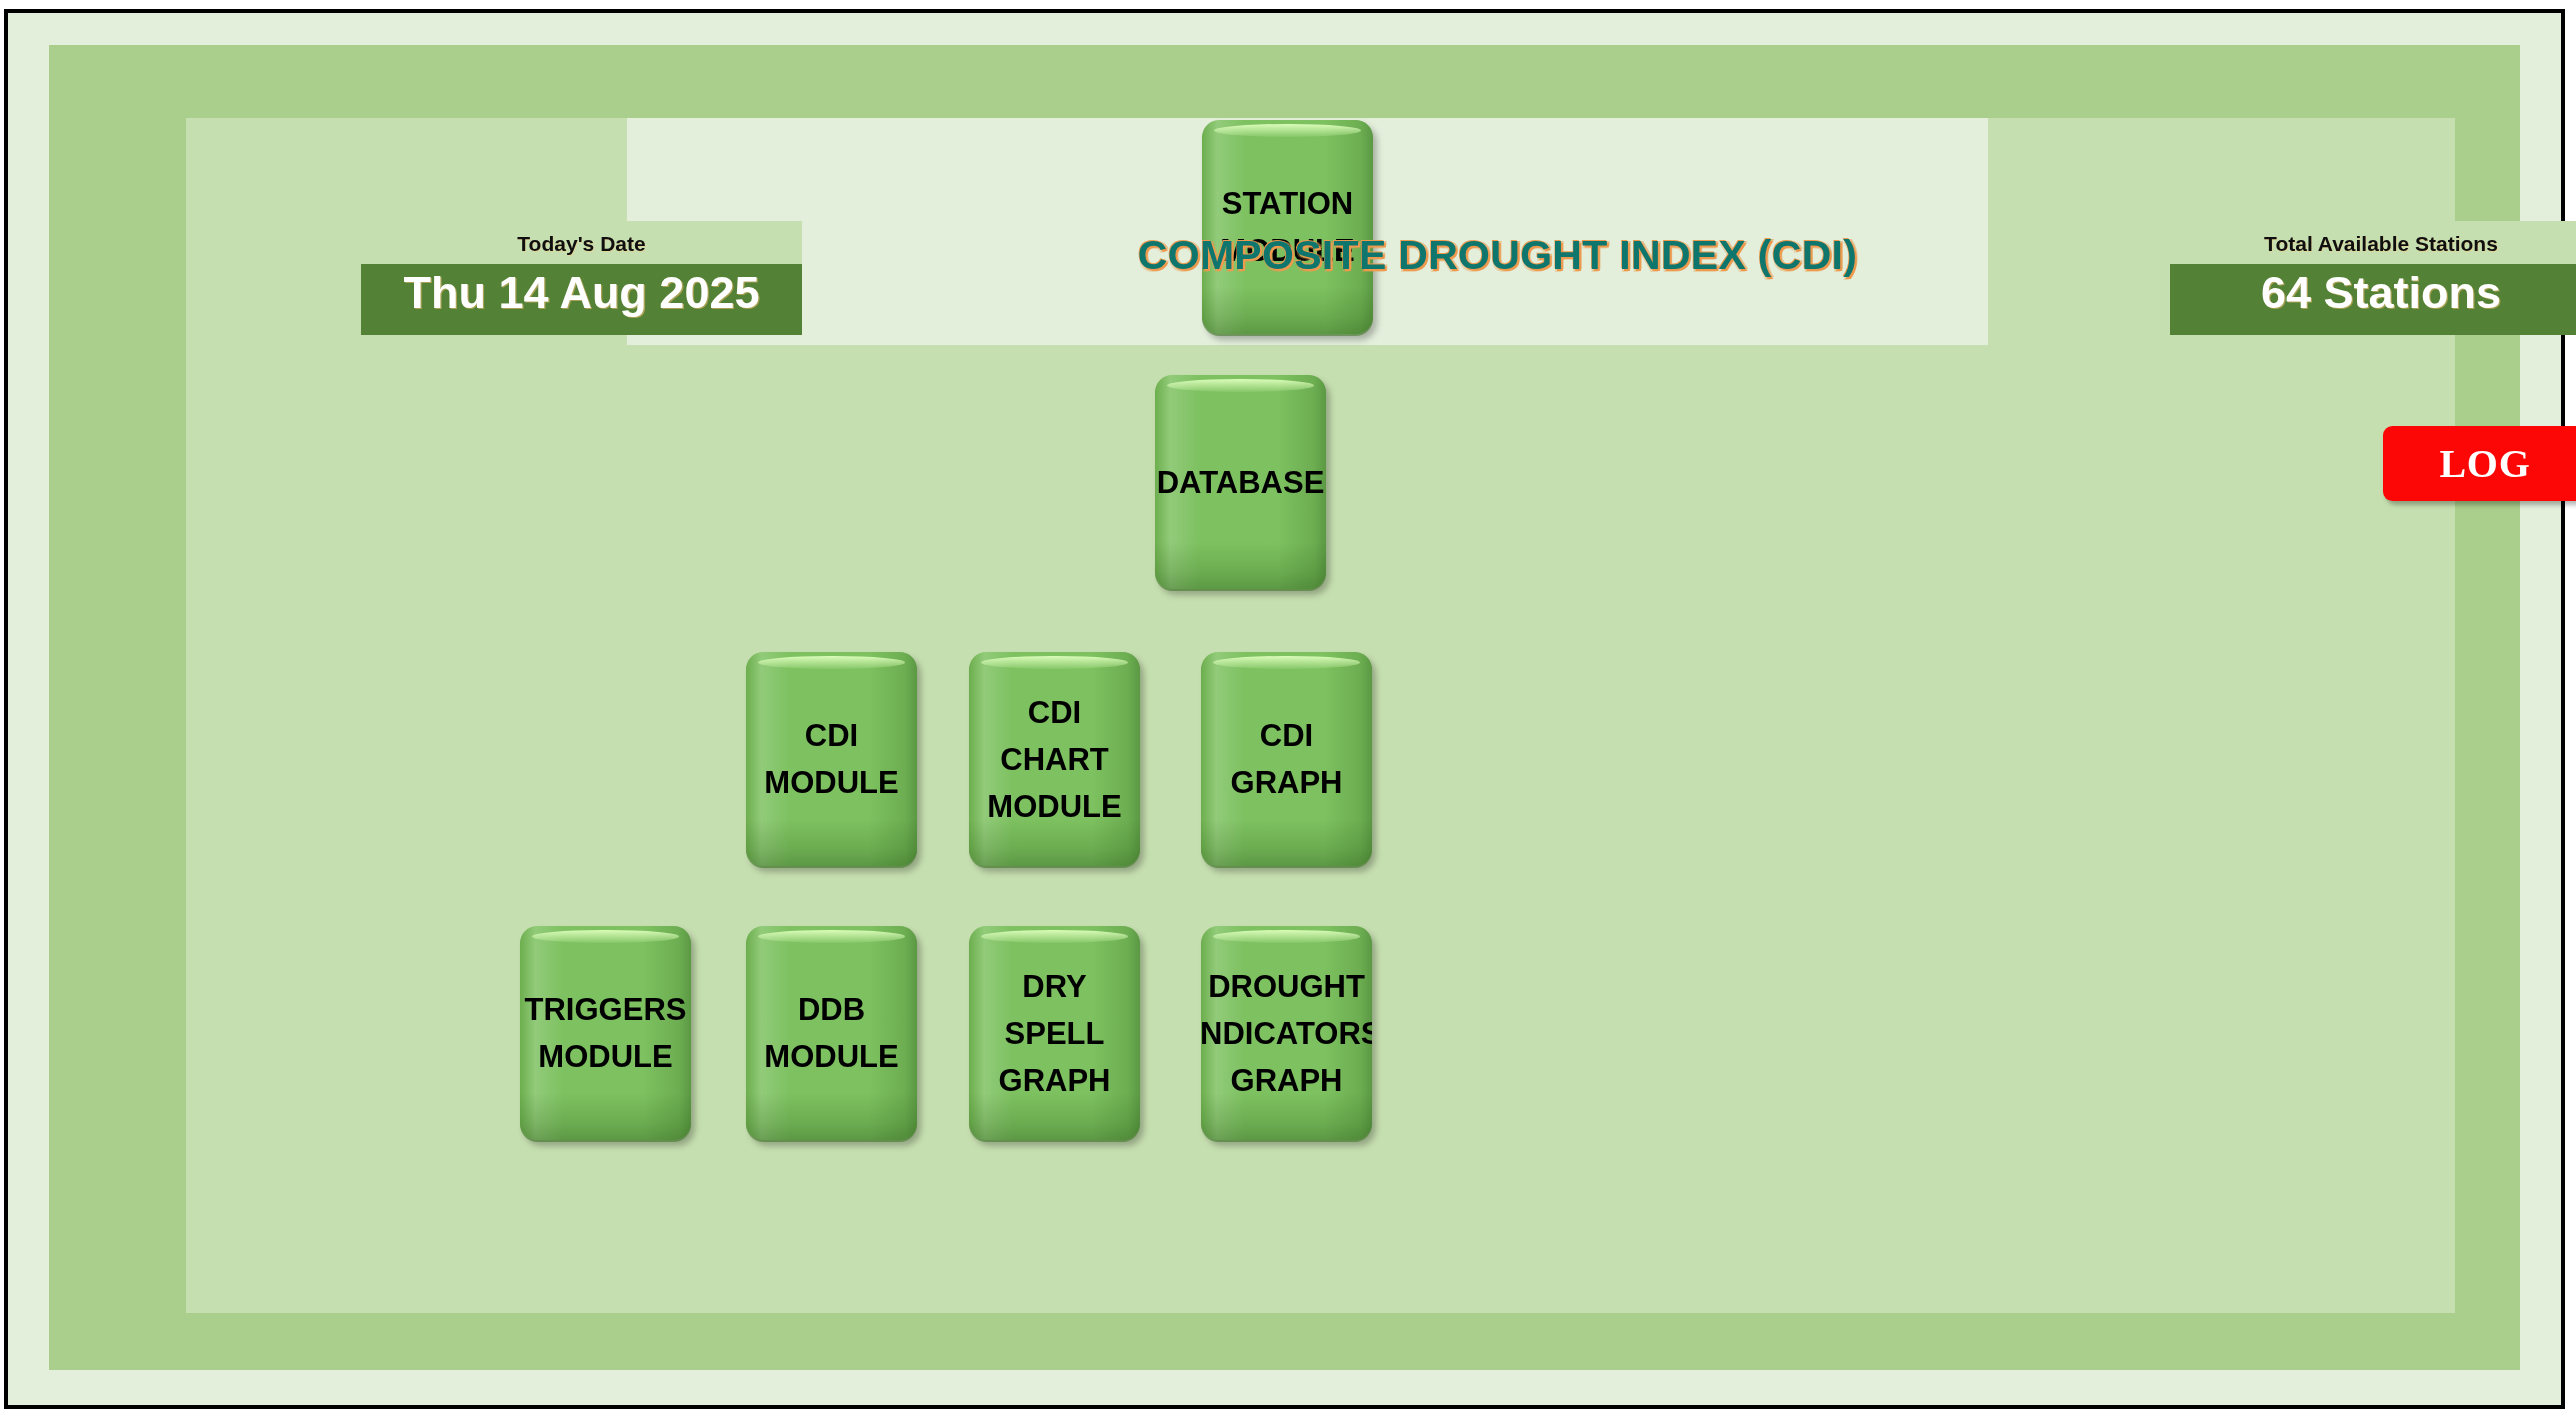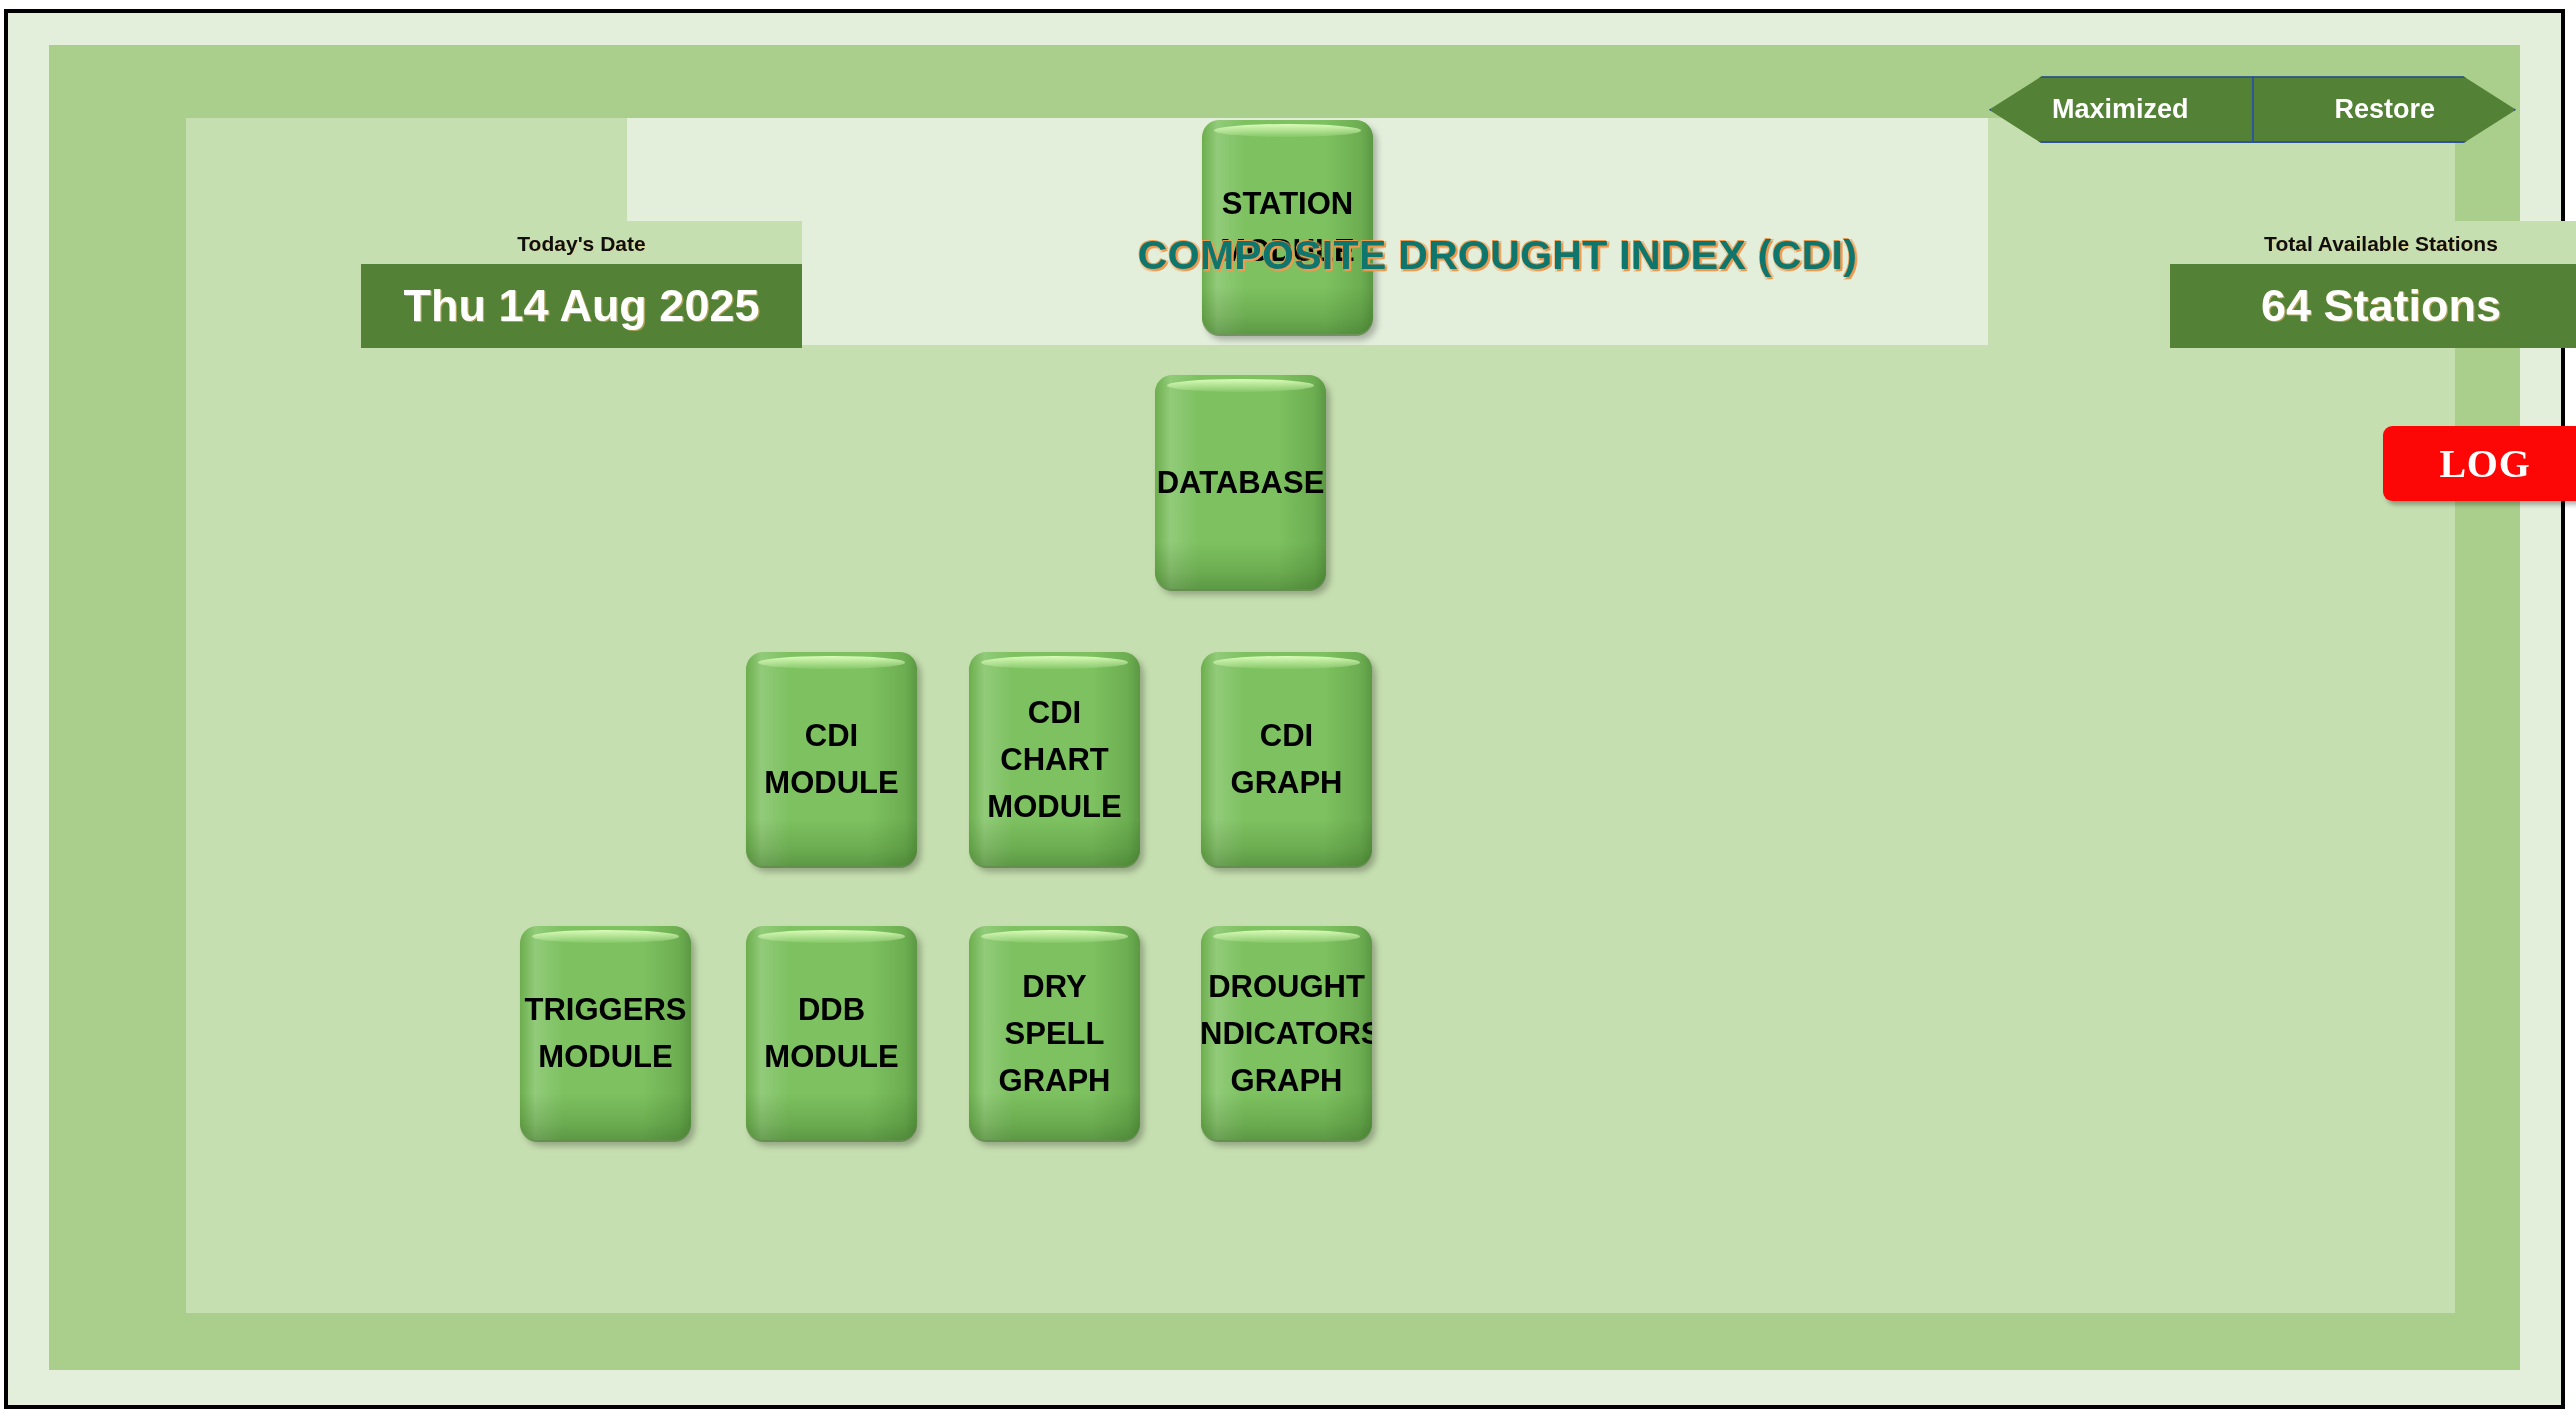--- a/index.html
+++ b/index.html
@@ -38,21 +38,21 @@
   .stat{ position:absolute; z-index:6; }
   .stat-label{
     background:#c6dfb0; color:#0f0f0f;
     font-size:21px; font-weight:bold; text-align:center;
     line-height:1.0; padding:11.4px 4px 10px 4px;
     text-shadow:0.7px 0.7px 0 rgba(255,200,120,.45);
   }
   .stat-value{
     background:#538135; color:#ffffff;
     font-size:45px; font-weight:bold; text-align:center;
-    line-height:1.0; padding:19px 4px 20px 4px;
+    line-height:1.0; padding:6px 4px 20px 4px;
     text-shadow:1.3px 1.3px 0 rgba(240,190,110,.55);
   }
   #stat-date{ left:175px; top:103px; width:441px; }
   #stat-stations{ left:1984px; top:103px; width:422px; }
 
   
   #title{
     position:absolute; z-index:6; left:724px; top:114px; width:1175px;
     text-align:center;
     font-size:41px; font-weight:bold; letter-spacing:0.3px;
@@ -215,23 +215,16 @@
 
         <div class="mod" id="mod-droughtind">
           <span class="mod-label">DROUGHT
 INDICATORS
 GRAPH</span>
         </div>
 
       </div>
     </div>
 
-    <div id="arrow-banner">
-      <div class="arrow-bg"></div>
-      <div class="arrow-btns">
-        <div class="arrow-btn left">Maximized</div>
-        <div class="arrow-btn right">Restore</div>
-      </div>
-    </div>
 
   </div>
 </div>
 
 
 </body></html>

